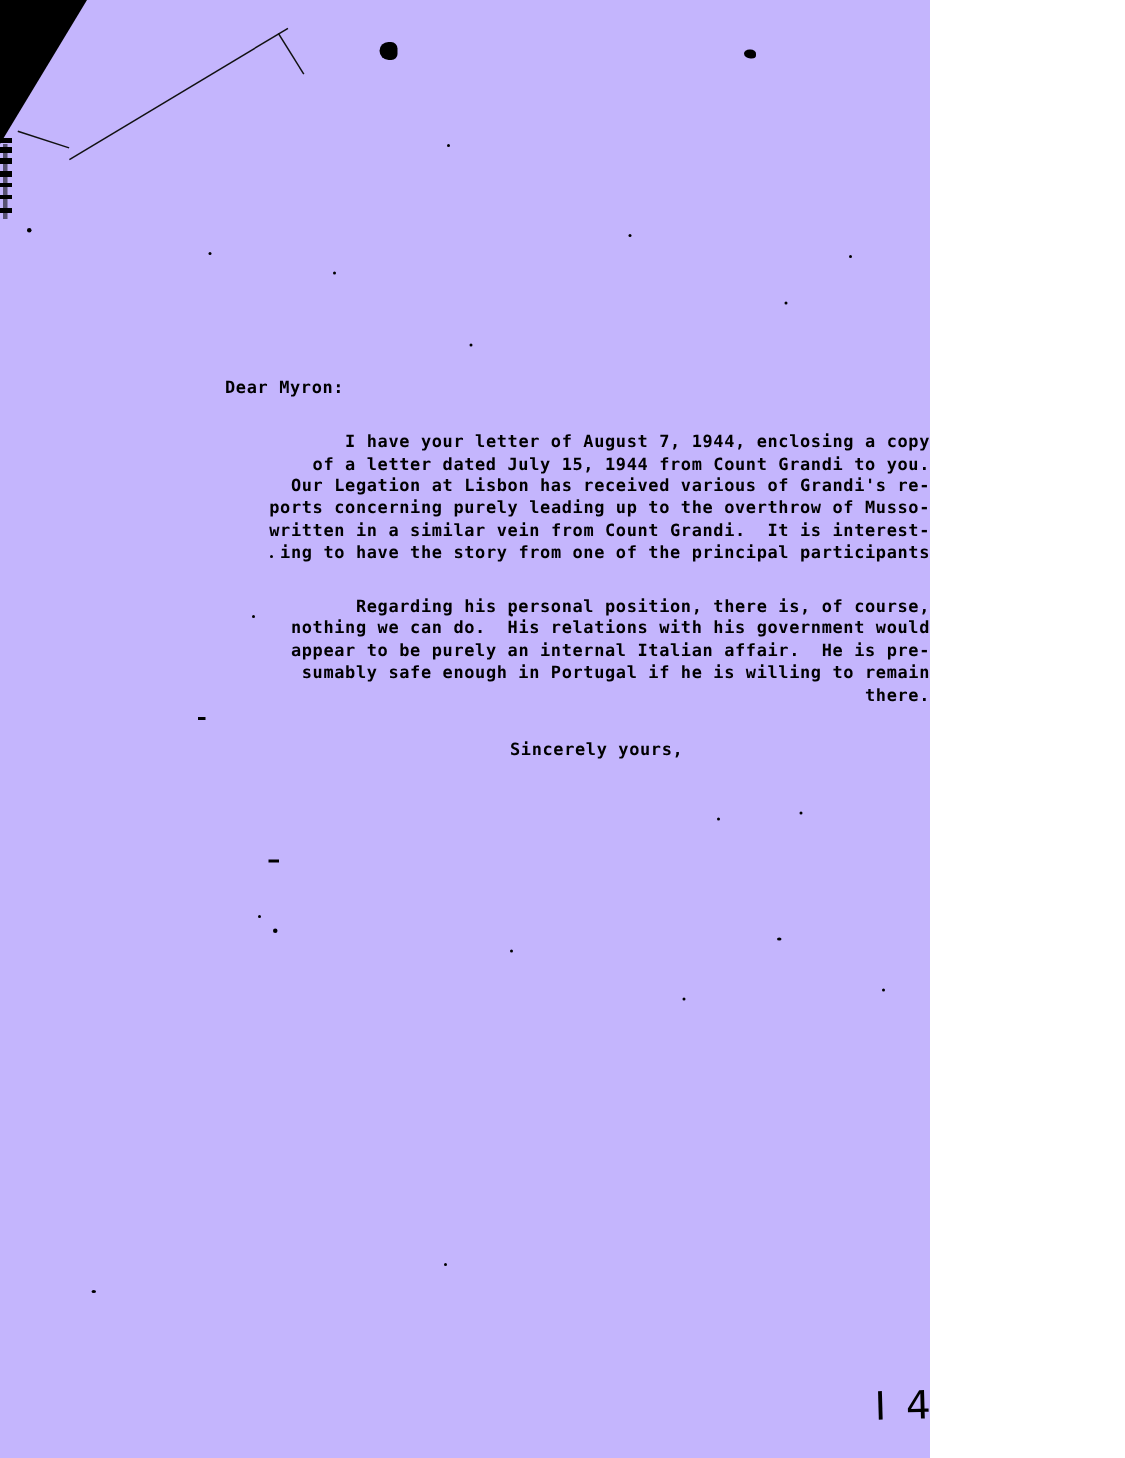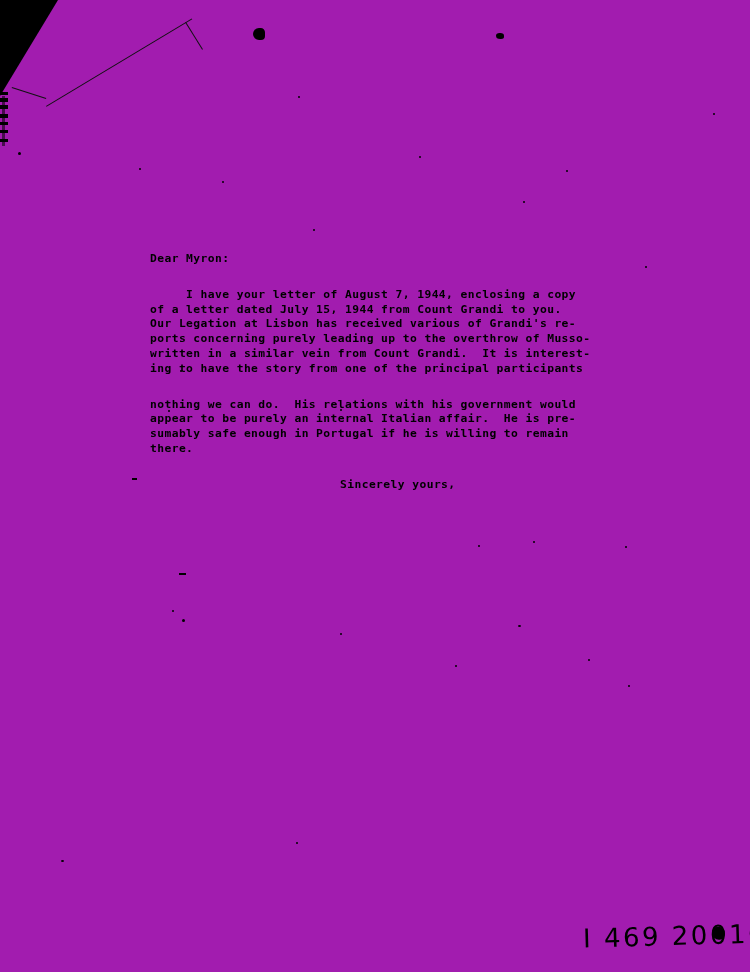--- a/index.html
+++ b/index.html
@@ -3,23 +3,23 @@
 <meta charset="utf-8">
 <style>
   html, body {
     margin: 0;
     padding: 0;
     background: #ffffff;
   }
 
   #page {
     position: relative;
-    width: 750px;
+    width: 620px;
     height: 972px;
-    background: #a21caf;
+    background: #c4b5fd;
     overflow: hidden;
     font-family: "DejaVu Sans Mono", "Liberation Mono", monospace;
   }
 
   
   .corner-void {
     position: absolute;
     left: 0;
     top: 0;
     width: 0;
@@ -82,21 +82,21 @@
     line-height: 14.8px;
     font-weight: bold;
     color: #000000;
     letter-spacing: 0.42px;
     white-space: pre;
     -webkit-font-smoothing: none;
   }
 
   .salutation { margin-bottom: 21px; }
 
-  .para { margin-bottom: 21px; }
+  .para { margin-bottom: 21px; text-align: right; }
 
   .closing {
     margin-left: 190px;
     margin-top: 4px;
   }
 
   .addressee {
     position: absolute;
     left: 148px;
     top: 648px;
@@ -201,20 +201,21 @@
     <div class="para">
       <div class="tline">     I have your letter of August 7, 1944, enclosing a copy</div>
       <div class="tline">of a letter dated July 15, 1944 from Count Grandi to you.</div>
       <div class="tline">Our Legation at Lisbon has received various of Grandi's re-</div>
       <div class="tline">ports concerning purely leading up to the overthrow of Musso-</div>
       <div class="tline">written in a similar vein from Count Grandi.  It is interest-</div>
       <div class="tline">ing to have the story from one of the principal participants</div>
     </div>
 
     <div class="para">
+      <div class="tline">     Regarding his personal position, there is, of course,</div>
       <div class="tline">nothing we can do.  His relations with his government would</div>
       <div class="tline">appear to be purely an internal Italian affair.  He is pre-</div>
       <div class="tline">sumably safe enough in Portugal if he is willing to remain</div>
       <div class="tline">there.</div>
     </div>
 
     <div class="tline closing">Sincerely yours,</div>
   </div>
 
 

